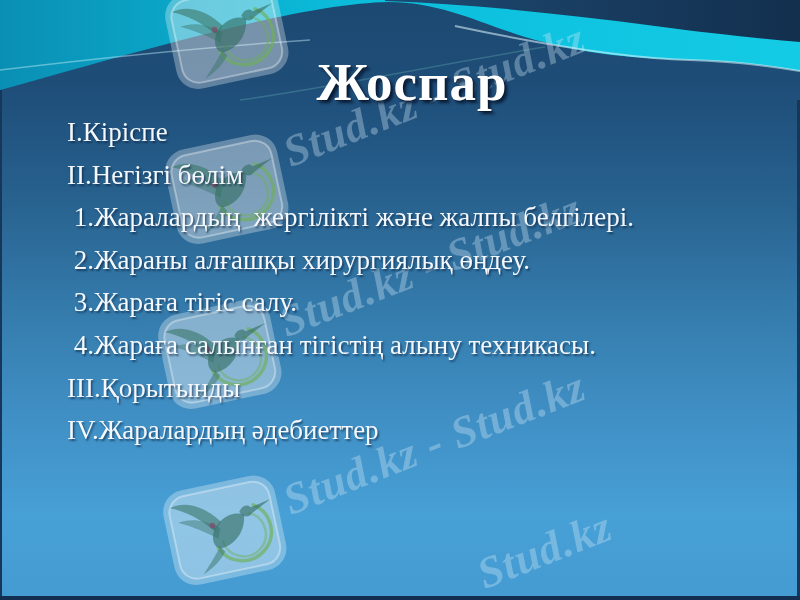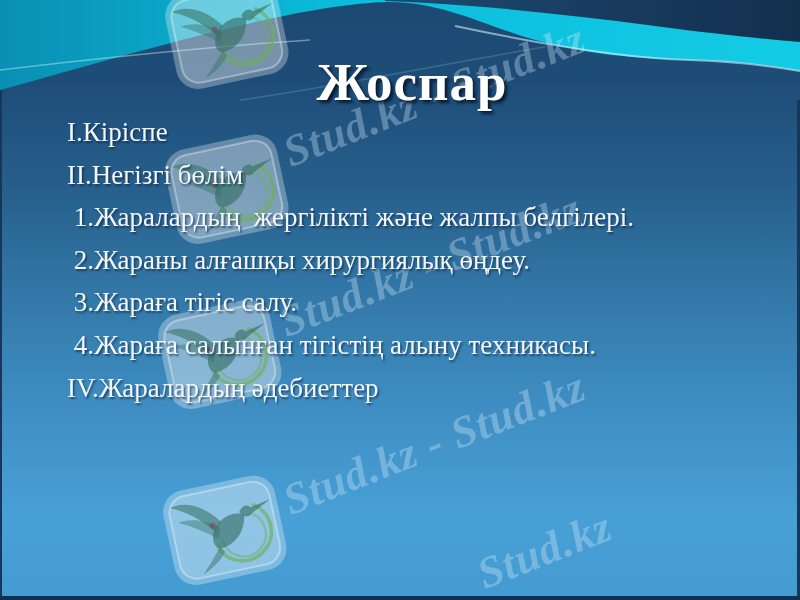--- a/index.html
+++ b/index.html
@@ -139,20 +139,21 @@
 
       <li> 1.Жаралардың  жергілікті және жалпы белгілері.</li>
 
       <li> 2.Жараны алғашқы хирургиялық өңдеу.</li>
 
       <li> 3.Жараға тігіс салу.</li>
 
       <li> 4.Жараға салынған тігістің алыну техникасы.</li>
 
 
+      <li>III.Қорытынды</li>
 
       <li>IV.Жаралардың әдебиеттер</li>
     </ul>
 
   <div class="edge" id="edge-left"></div>
   <div class="edge" id="edge-right"></div>
   <div class="edge" id="edge-bottom"></div>
 </div>
 
 </body></html>

